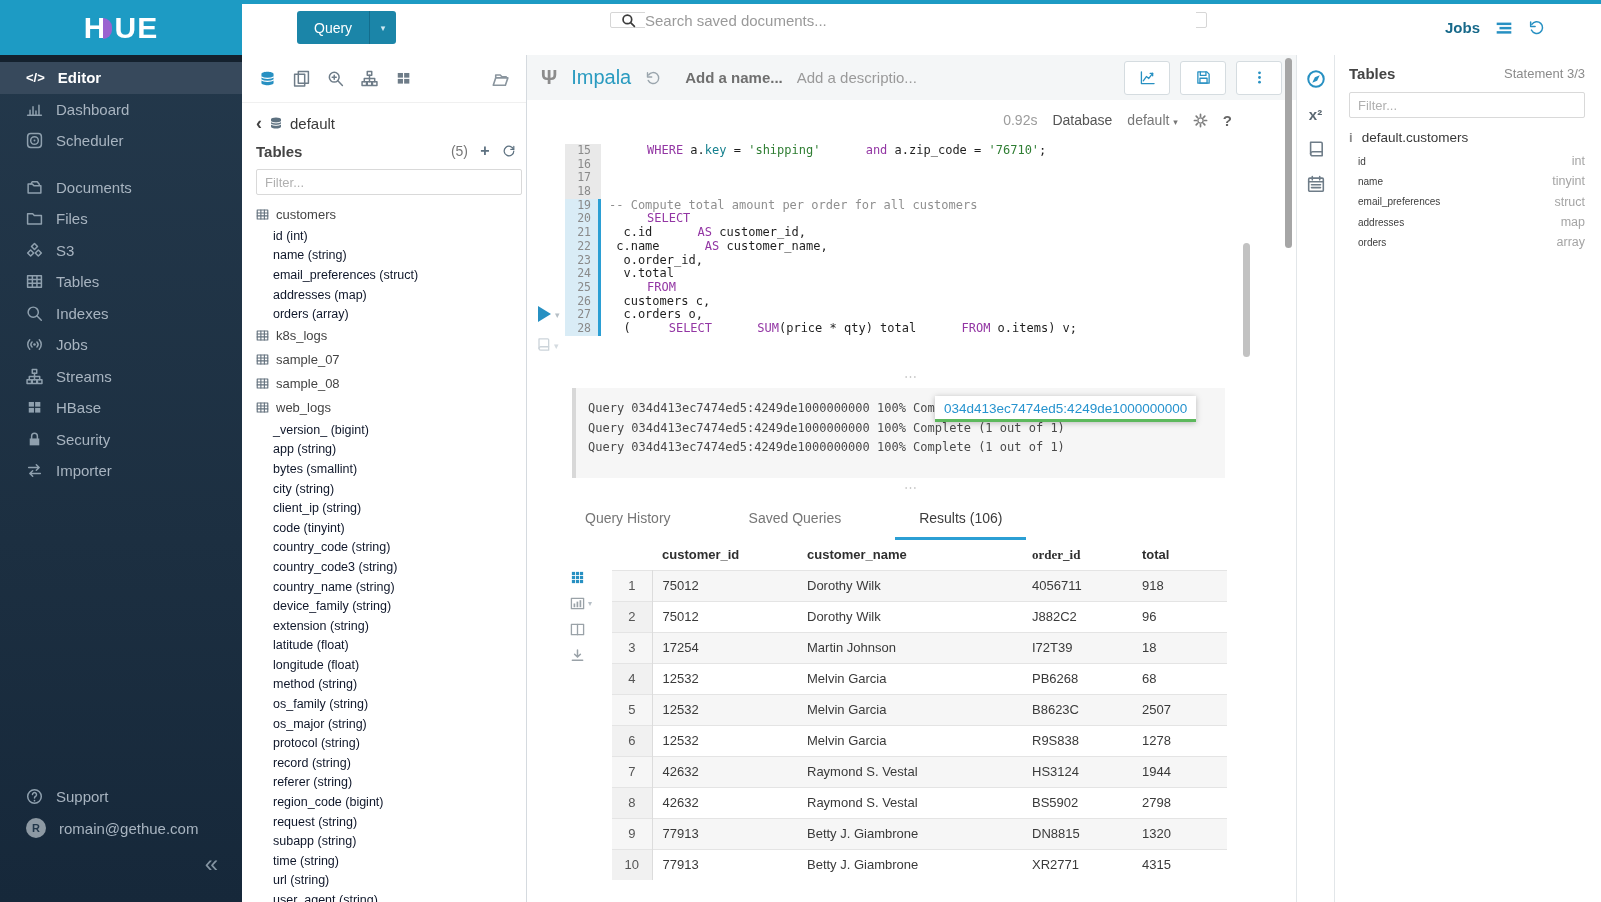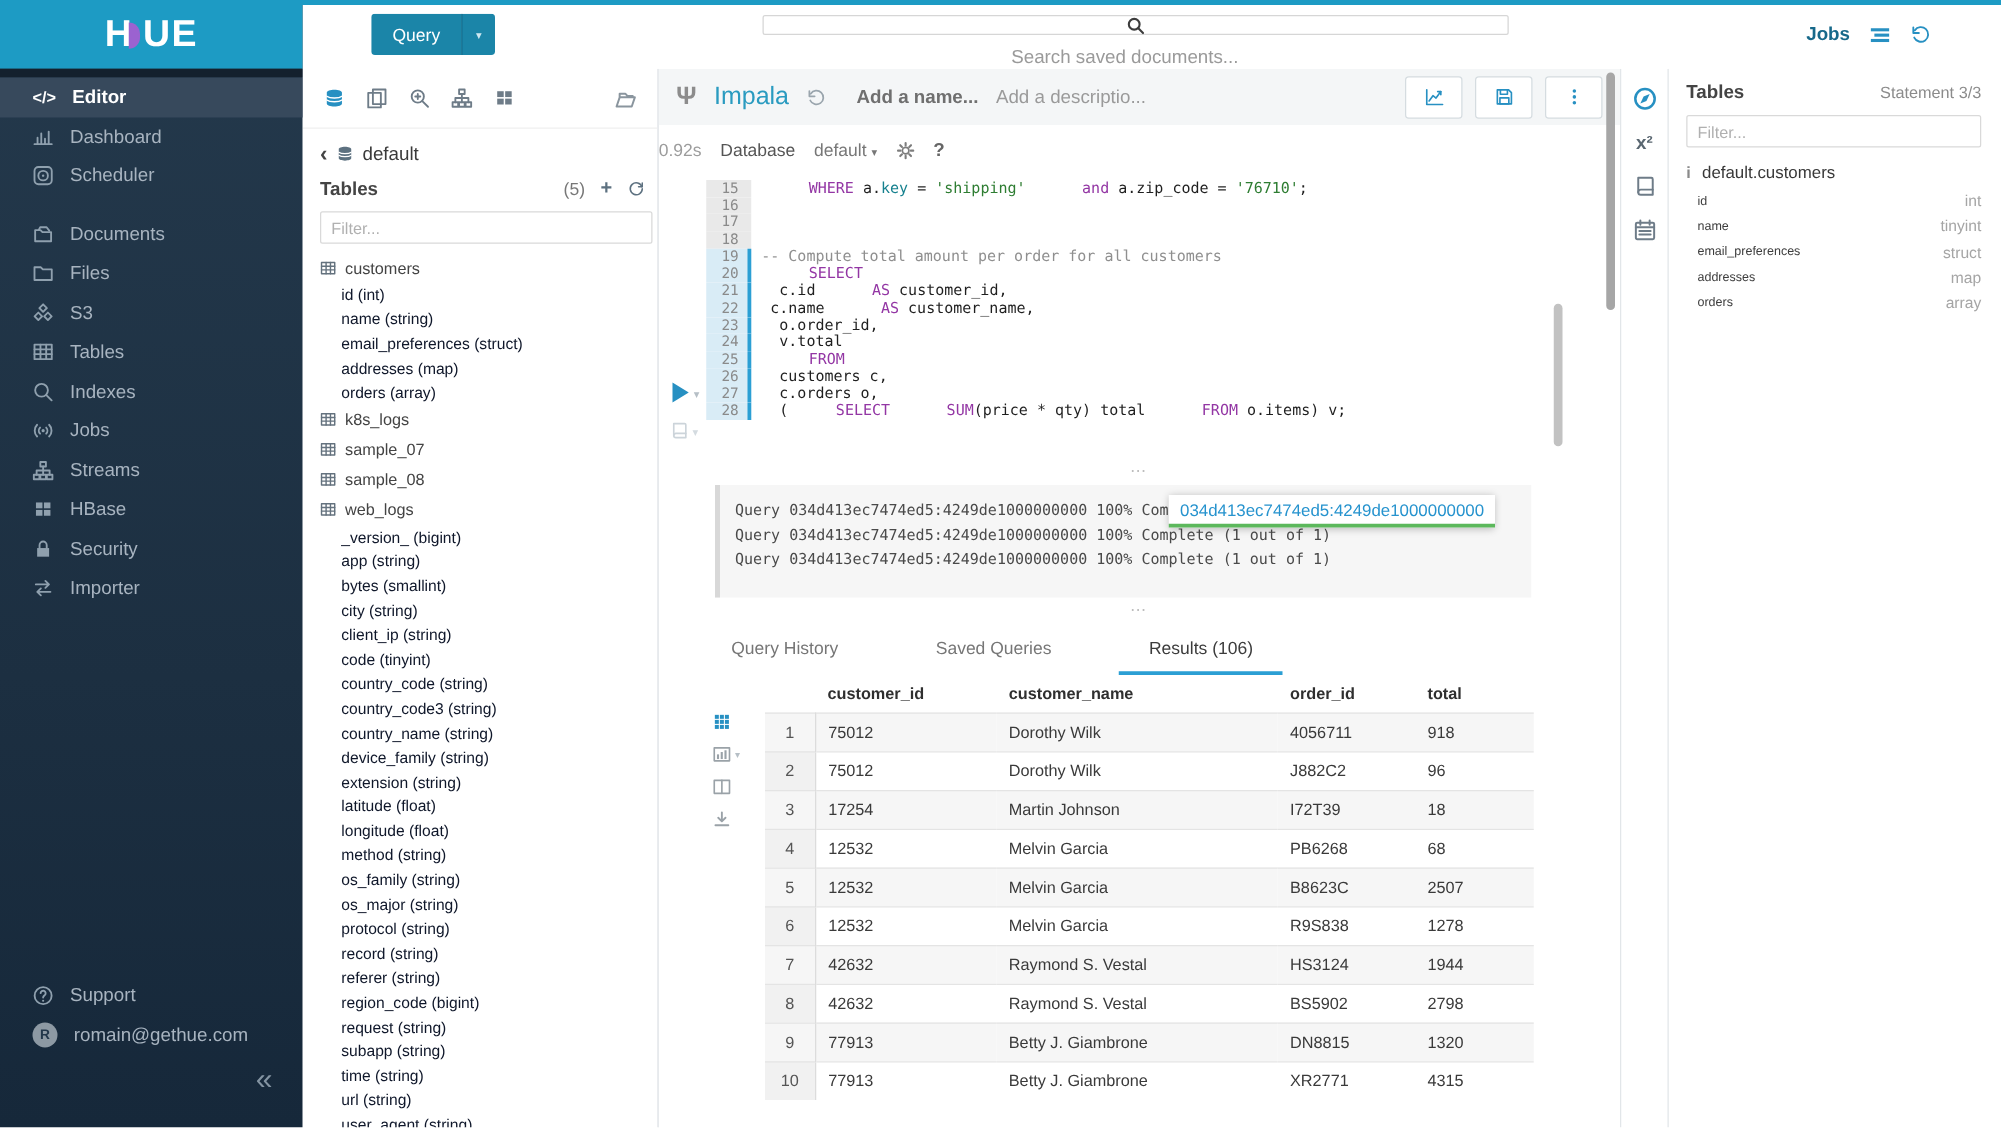--- a/index.html
+++ b/index.html
@@ -26,21 +26,21 @@
   .avatar { width:20px; height:20px; border-radius:50%; background:#8d99a3; color:#22374a;
     display:flex; align-items:center; justify-content:center; font-size:11px; font-weight:bold; }
   .collapse { position:absolute; right:24px; bottom:24px; color:#8494a2; font-size:24px; cursor:pointer; }
 
   
   #topbar { position:absolute; left:242px; top:0; width:1359px; height:55px; background:#fff; z-index:20; }
   .query-btn { position:absolute; left:55px; top:11px; display:flex; height:33px; border-radius:3px; overflow:hidden; cursor:pointer; }
   .qb-main { background:#1b85a8; color:#fff; padding:0 17px; font-size:14px; display:flex; align-items:center; }
   .qb-caret { background:#1b85a8; border-left:1px solid #136d8d; width:27px; display:flex; align-items:center; justify-content:center; color:#cfe8f1; font-size:9px; }
   .search-box { position:absolute; left:368px; top:12px; width:597px; height:16px; border:1px solid #d6d6d6; border-radius:2px;
-    display:flex; align-items:center; padding:0 10px; gap:9px;flex-direction:column; }
+    display:flex; align-items:center; padding:0 10px; gap:9px; }
   .search-box .ic { color:#3c3c3c; font-size:15px; }
   .search-box input { border:none; outline:none; flex:1; font-size:15px; color:#444; font-family:"Liberation Sans",sans-serif; }
   .search-box input::placeholder { color:#9a9a9a; }
   .top-right { position:absolute; right:56px; top:0; height:55px; display:flex; align-items:center; gap:15px; }
   .jobs-label { color:#17698a; font-size:15px; font-weight:bold; cursor:pointer; }
   .top-right .ic { font-size:18px; color:#2790c2; cursor:pointer; }
 
   
   #left-assist { position:absolute; left:242px; top:55px; width:285px; height:847px; background:#fff;
     border-right:1px solid #d5dadf; overflow:hidden; }
@@ -72,21 +72,21 @@
   .editor-header { height:45px; background:#f4f6f7; display:flex; align-items:center; padding:0 14px; gap:14px; }
   .impala-logo { color:#8c8c8c; font-size:20px; font-weight:bold; }
   .engine-name { color:#2a9bc0; font-size:20px; }
   .ph-name { font-size:15px; font-weight:bold; color:#6f6f6f; margin-left:10px; cursor:text; }
   .ph-desc { font-size:15px; color:#9a9a9a; cursor:text; }
   .header-btns { margin-left:auto; display:flex; gap:10px; }
   .hbtn { width:46px; height:34px; background:#fff; border:1px solid #d5dce0; border-radius:3px;
     display:flex; align-items:center; justify-content:center; cursor:pointer; }
   .hbtn .ic { font-size:15px; color:#2790c2; }
 
-  .editor-toolbar { height:40px; display:flex; align-items:center; padding-right:64px; gap:15px; font-size:14px; }
+  .editor-toolbar { height:40px; display:flex; align-items:center; justify-content:flex-end; padding-right:64px; gap:15px; font-size:14px; }
   .exec-time { color:#9c9c9c; }
   .db-label { color:#555; }
   .db-select { color:#777; cursor:pointer; }
   .db-select .caret { font-size:9px; color:#777; }
   .editor-toolbar .ic { font-size:15px; color:#7d7d7d; cursor:pointer; }
   .qmark { font-weight:bold; color:#666; font-size:15px; cursor:pointer; }
 
   .code-area { position:relative; height:225px; font-family:"DejaVu Sans Mono","Liberation Mono",monospace; }
   .gutter { position:absolute; left:38px; top:4px; width:36px; }
   .gcell { height:13.7px; line-height:13.7px; font-size:11.5px; text-align:right; padding-right:7px;
@@ -716,21 +716,21 @@
             </svg>
           </span>
         </span>
     </div>
     <table class="res-table">
       <thead>
           <tr id="res-head">
             <th style="width: 40px;"></th>
             <th style="width: 145px;">customer_id</th>
             <th style="width: 225px;">customer_name</th>
-            <th style="width: 110px;">order_id</th>
+            <th style="width: 110px; font-family: Liberation Serif, serif;">order_id</th>
             <th style="width: 95px;">total</th>
           </tr>
         </thead>
       <tbody id="res-body">
           <tr class="odd">
             <td class="num">1</td>
             <td>75012</td>
             <td>Dorothy Wilk</td>
             <td>4056711</td>
             <td>918</td>

